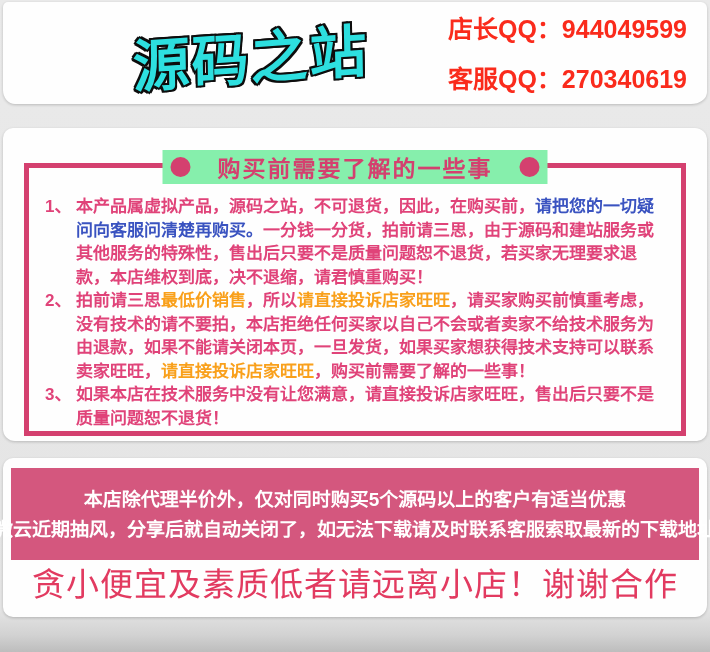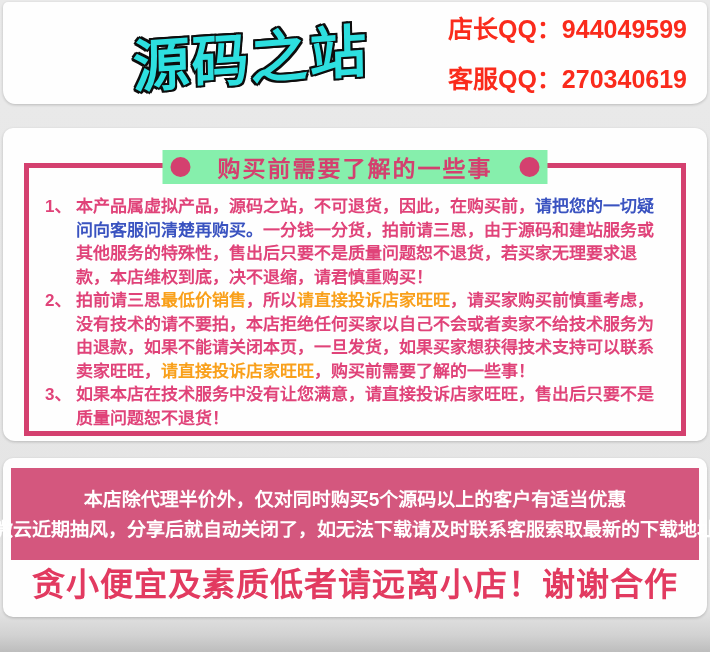--- a/index.html
+++ b/index.html
@@ -75,21 +75,21 @@
     background:var(--banner-pink);
     display:flex;flex-direction:column;align-items:center;justify-content:center;
     gap:7px;text-align:center;
   }
   .promo-line{
     color:var(--banner-text);font-size:19px;font-weight:bold;
     line-height:23px;white-space:nowrap;
   }
   .warning-text{
     position:absolute;left:0;right:0;top:100px;
-    text-align:center;font-size:33px;font-weight:bold;letter-spacing:1px;
+    text-align:center;font-size:33px;font-weight:normal;letter-spacing:1px;
     color:var(--warning-red);white-space:nowrap;
   }
 </style>
 </head>
 <body>
 
 <div class="card card-header">
   <div class="logo">源码之站</div>
   <div class="qq-block">
     <div class="qq-line"><span>店长QQ：</span><span>944049599</span></div>

